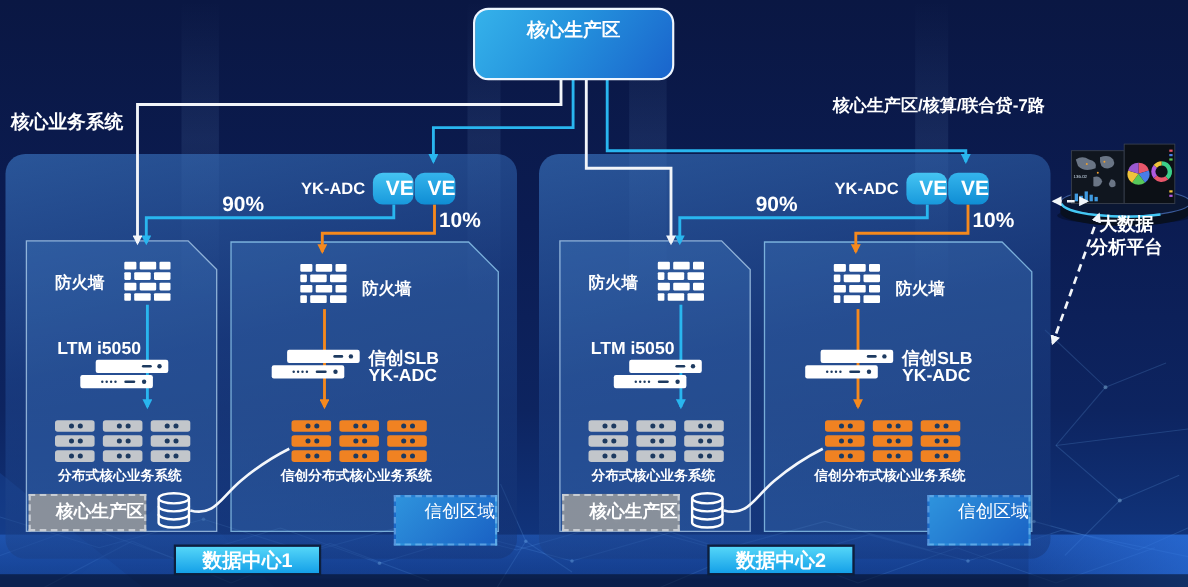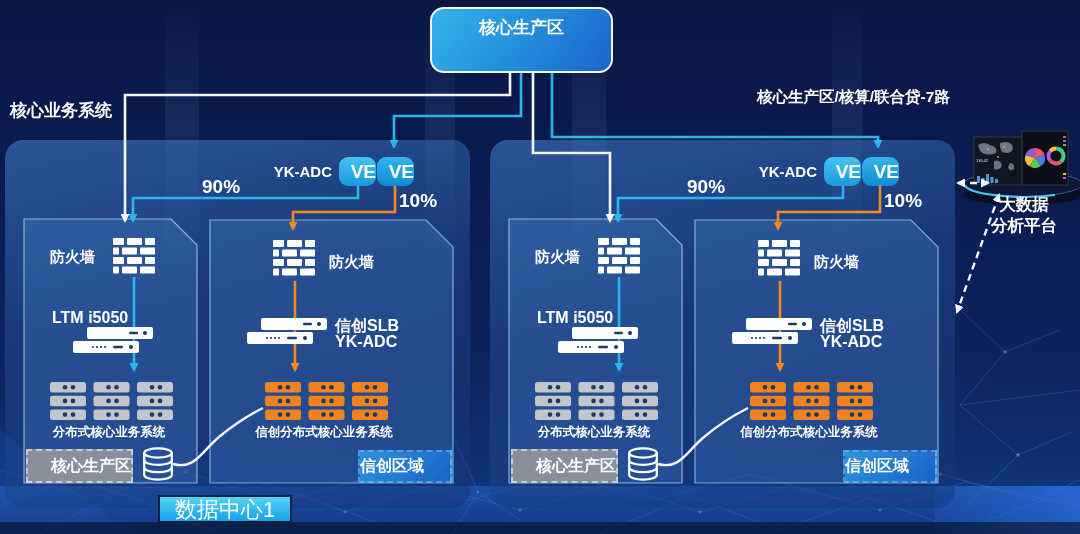--- a/index.html
+++ b/index.html
@@ -24,26 +24,26 @@
     background:linear-gradient(168deg,rgba(62,124,202,.60) 0%,rgba(36,80,156,.48) 45%,rgba(20,48,110,.40) 100%);}
   .dcsvg{position:absolute;left:0;top:0;}
   .lbl{position:absolute;font-weight:bold;white-space:nowrap;}
   .ve{position:absolute;top:21px;width:37px;height:29px;border-radius:9px;text-align:right;
     line-height:29px;font-size:19px;font-weight:bold;
     background:linear-gradient(180deg,#45c4f2 0%,#1899dc 100%);}
   .ve2{background:linear-gradient(180deg,#34b4ec 0%,#0f8dd4 100%);}
   .zoneL{position:absolute;left:21px;top:313px;width:107px;height:34px;box-sizing:border-box;
     background:rgba(142,148,155,.95);border:2px dashed rgba(228,231,235,.7);
     text-align:right;line-height:29px;font-size:16px;font-weight:bold;}
-  .zoneR{position:absolute;left:353px;top:314px;width:94px;height:33px;box-sizing:border-box;
+  .zoneR{position:absolute;left:353px;top:314px;width:94px;height:46px;box-sizing:border-box;
     background:linear-gradient(135deg,#2e93dd,#1a62c4);border:2px dashed rgba(170,220,255,.4);
-    text-align:left;line-height:28px;font-size:16px;font-weight:bold;}
+    text-align:right;line-height:28px;font-size:16px;font-weight:normal;}
   .dcname{position:absolute;left:153px;top:359px;width:134px;height:28px;box-sizing:border-box;
     background:linear-gradient(180deg,#55d6f8,#14a0e8);border:2px solid #0d1f3c;
-    text-align:center;line-height:25px;font-size:22px;font-weight:normal;}
+    text-align:center;line-height:25px;font-size:18px;font-weight:bold;}
   .platlabel{position:absolute;left:966px;top:194px;width:116px;text-align:center;
     font-size:16.5px;font-weight:bold;line-height:21px;}
 </style>
 </head>
 <body>
 
 <div class="stage">
 
   <svg width="0" height="0" style="position:absolute">
     <defs>
@@ -237,20 +237,21 @@
     <div class="lbl" style="left:394px;top:54px;font-size:19px">10%</div>
     <div class="lbl" style="left:45px;top:112px;font-size:15px">防火墙</div>
     <div class="lbl" style="left:324px;top:117px;font-size:15px">防火墙</div>
     <div class="lbl" style="left:47px;top:173px;font-size:16px">LTM i5050</div>
     <div class="lbl" style="left:330px;top:180px;font-size:16px">信创SLB</div>
     <div class="lbl" style="left:330px;top:197px;font-size:16px">YK-ADC</div>
     <div class="lbl" style="left:34px;top:288px;width:140px;text-align:center;font-size:12.5px">分布式核心业务系统</div>
     <div class="lbl" style="left:249px;top:288px;width:140px;text-align:center;font-size:12.5px">信创分布式核心业务系统</div>
     <div class="zoneL">核心生产区</div>
     <div class="zoneR">信创区域</div>
+    <div class="dcname">数据中心2</div>
   </div>
 
   <svg class="abs" style="left:0;top:0" width="1080" height="534" viewBox="0 0 1080 534">
     <path d="M510,71 V95 H125 V221" fill="none" stroke="#f2f5f9" stroke-width="2.6" marker-end="url(#mw)"></path>
     <path d="M521,71 V116 H394 V147" fill="none" stroke="#29b6ef" stroke-width="2.6" marker-end="url(#mc)"></path>
     <path d="M533,71 V153 H610 V221" fill="none" stroke="#f2f5f9" stroke-width="2.6" marker-end="url(#mw)"></path>
     <path d="M552,71 V137 H878 V147" fill="none" stroke="#29b6ef" stroke-width="2.6" marker-end="url(#mc)"></path>
 
     <ellipse cx="1023" cy="196" rx="62" ry="8" fill="rgba(0,0,0,.30)"></ellipse>
     <path d="M964,184 v9 a59,12.5 0 0 0 118,0 v-9" fill="#081020"></path>

